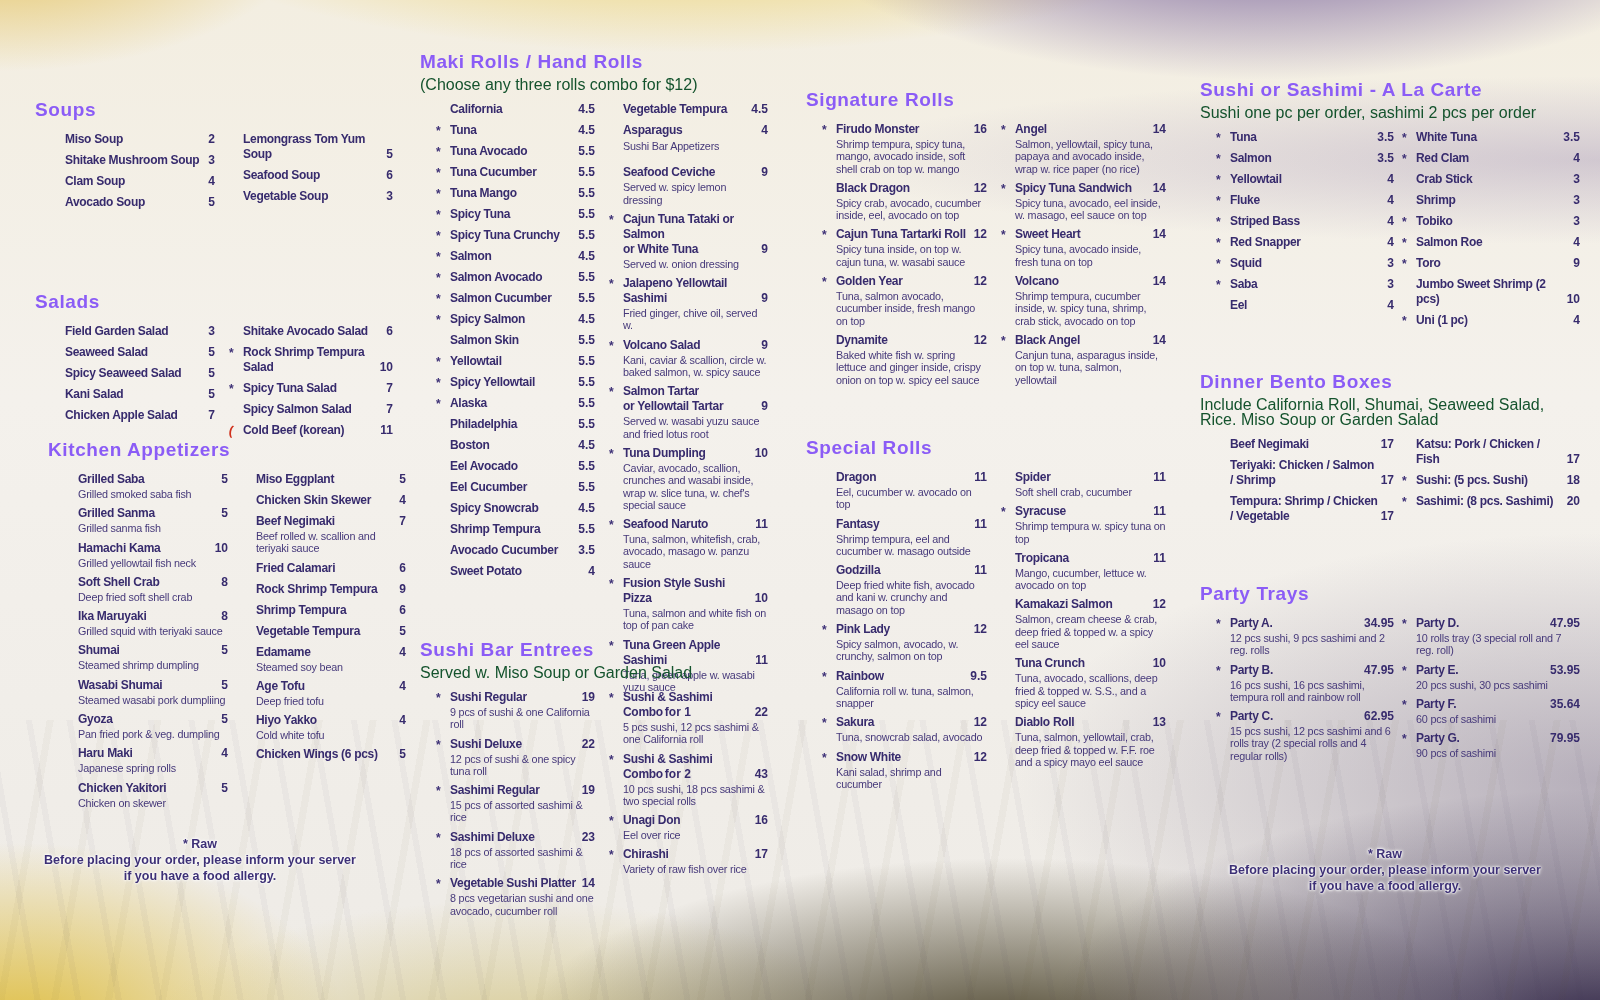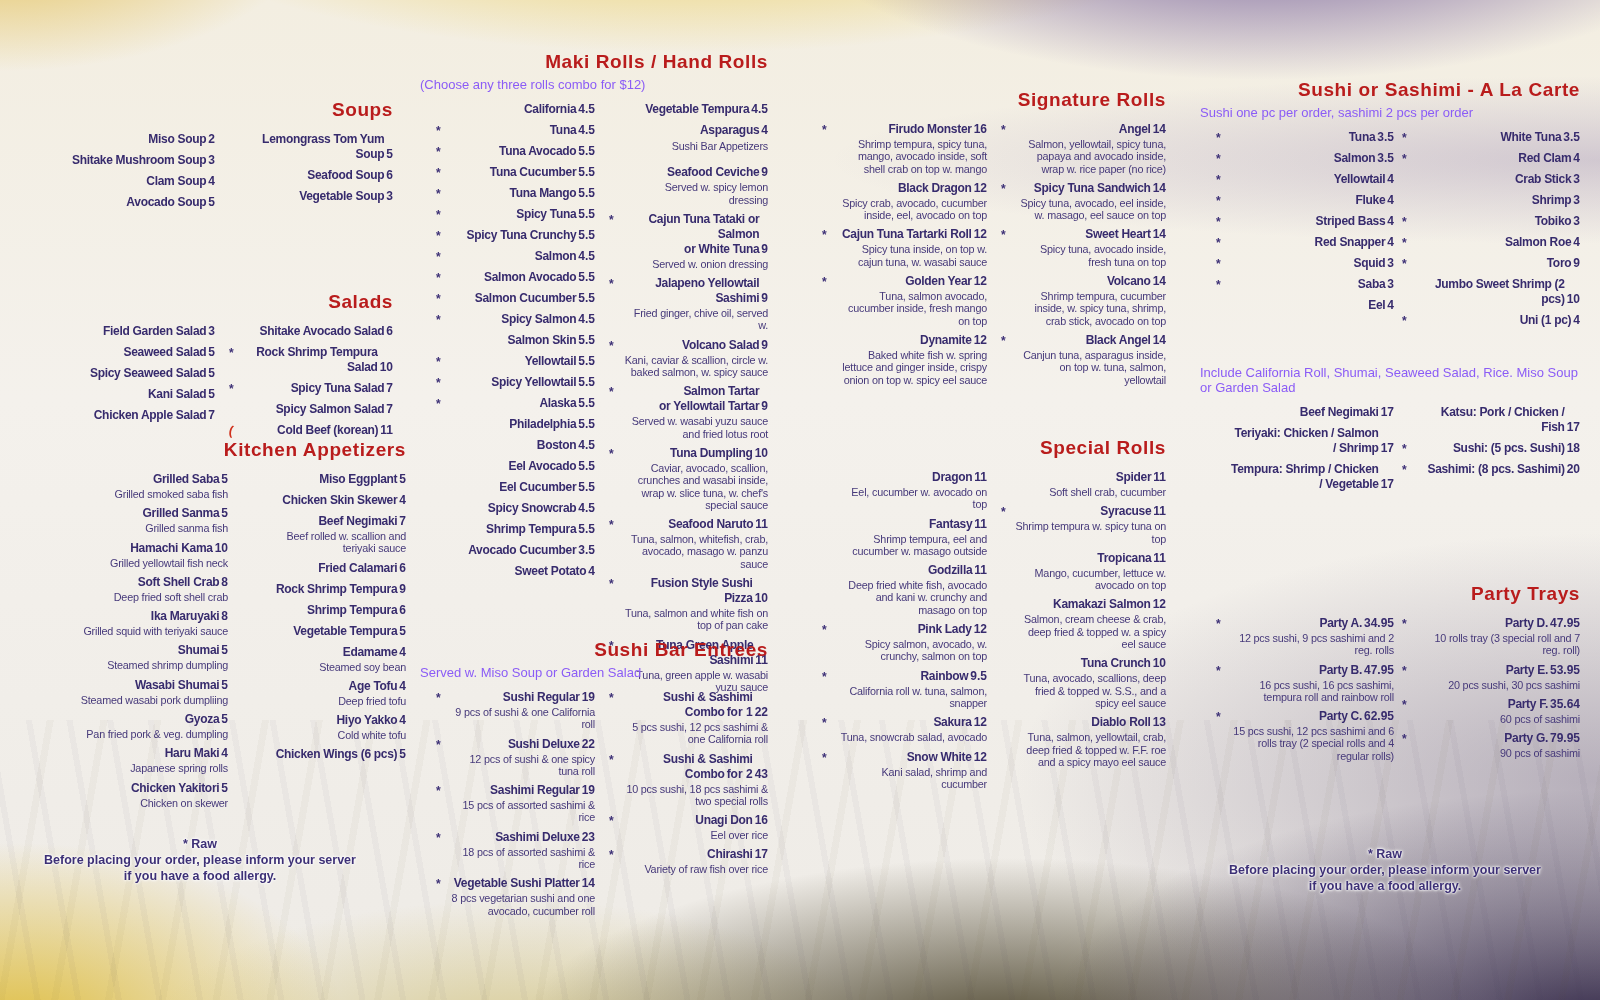--- a/index.html
+++ b/index.html
@@ -15,24 +15,24 @@
       radial-gradient(1100px 120px at 100% 16%, rgba(130,110,160,.30), rgba(130,110,160,0) 70%),
       radial-gradient(820px 240px at 43% -12%, rgba(232,196,52,.95), rgba(232,196,52,0) 72%),
       radial-gradient(440px 210px at 0% -8%, rgba(224,182,56,.9), rgba(224,182,56,0) 72%),
       linear-gradient(180deg,#f3eee1 0%,#f4f1ec 40%,#eeebe6 100%);}
   .grass{position:absolute;left:0;right:0;bottom:0;height:280px;z-index:0;opacity:.55;
     background:
       repeating-linear-gradient(80deg, rgba(255,255,255,0) 0 34px, rgba(60,50,80,.07) 34px 40px),
       repeating-linear-gradient(100deg, rgba(255,255,255,0) 0 46px, rgba(90,78,40,.07) 46px 53px);}
   .page{position:absolute;inset:0;z-index:1;}
   .sec{position:absolute;}
-  .sec h2{font-weight:bold;font-size:19px;line-height:20px;margin:0 0 12px 0;color:#b91c1c;letter-spacing:.6px;text-align:right;}
-  .sub{font-size:13px;line-height:15px;color:#8b5cf6;margin:-7px 0 10px 0;font-weight:500;}
+  .sec h2{font-weight:bold;font-size:19px;line-height:20px;margin:0 0 12px 0;color:#8b5cf6;letter-spacing:.6px;}
+  .sub{font-size:16px;line-height:15px;color:#14532d;margin:-7px 0 10px 0;font-weight:500;}
   .cols{display:flex;gap:14px;padding-left:16px;}
-  .col{flex:1;min-width:0;text-align:right;}
+  .col{flex:1;min-width:0;}
   .mi{position:relative;margin-bottom:6px;padding-left:14px;}
   .flag{position:absolute;left:0;top:1px;font-weight:bold;font-size:12px;color:#3d3076;}
   .flag.chili{color:#d0321e;font-size:13px;display:inline-block;transform:rotate(10deg);top:0;}
   .mi-line{display:flex;align-items:flex-end;gap:2px;}
   .nm{flex:1;font-weight:bold;font-size:12px;line-height:15px;letter-spacing:-.3px;color:#372b6d;}
   .nm2{display:block;}
   .sfx{font-size:12px;font-weight:bold;margin-left:2px;letter-spacing:0;}
   .pr{font-weight:bold;font-size:12px;line-height:15px;color:#372b6d;white-space:nowrap;}
   .desc{font-size:10.8px;line-height:12.3px;color:#46397a;margin-top:1px;letter-spacing:-.2px;}
   .mi-label{font-size:10.8px;line-height:12.3px;color:#46397a;margin:-4px 0 13px 0;padding-left:14px;letter-spacing:-.2px;}
@@ -978,20 +978,21 @@
             <div class="mi-line">
               <span class="nm">Uni (1 pc)</span>
               <span class="pr">4</span>
             </div>
           </div>
         </div>
     </div>
   </div>
 
   <div class="sec" style="left:1200px;top:372px;width:380px;">
+    <h2>Dinner Bento Boxes</h2>
     <div class="sub">Include California Roll, Shumai, Seaweed Salad, Rice. Miso Soup or Garden Salad</div>
     <div class="cols" style="gap:8px;">
       <div class="col">
           <div class="mi">
             <div class="mi-line">
               <span class="nm">Beef Negimaki</span>
               <span class="pr">17</span>
             </div>
           </div>
           <div class="mi">

